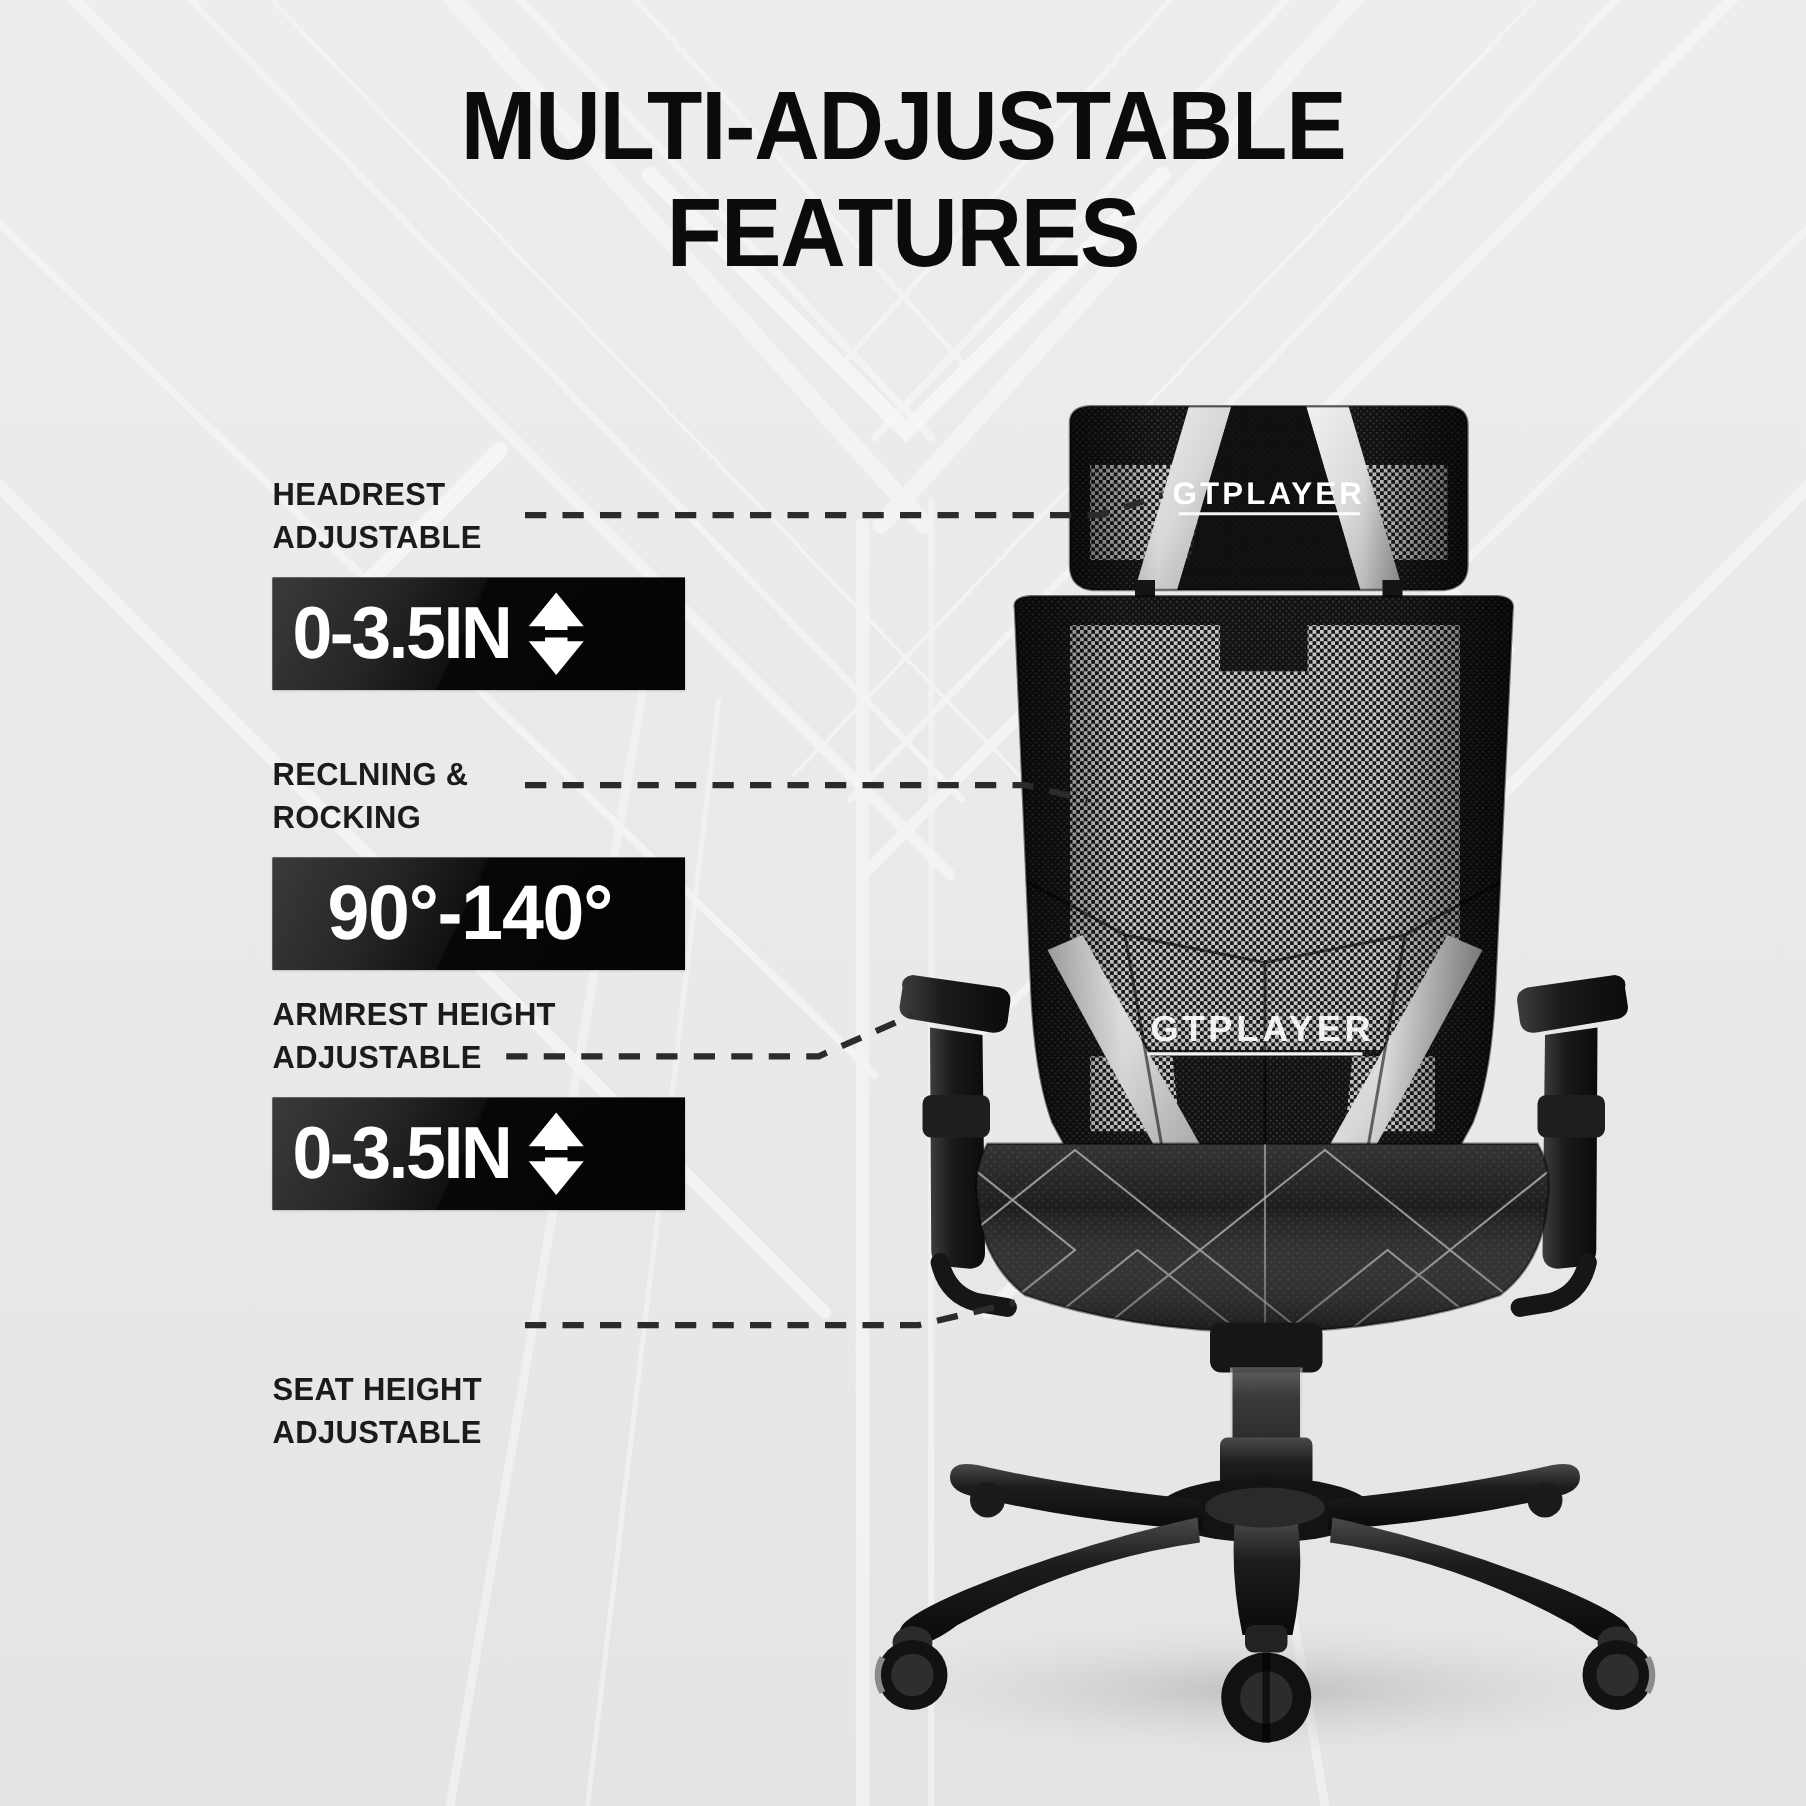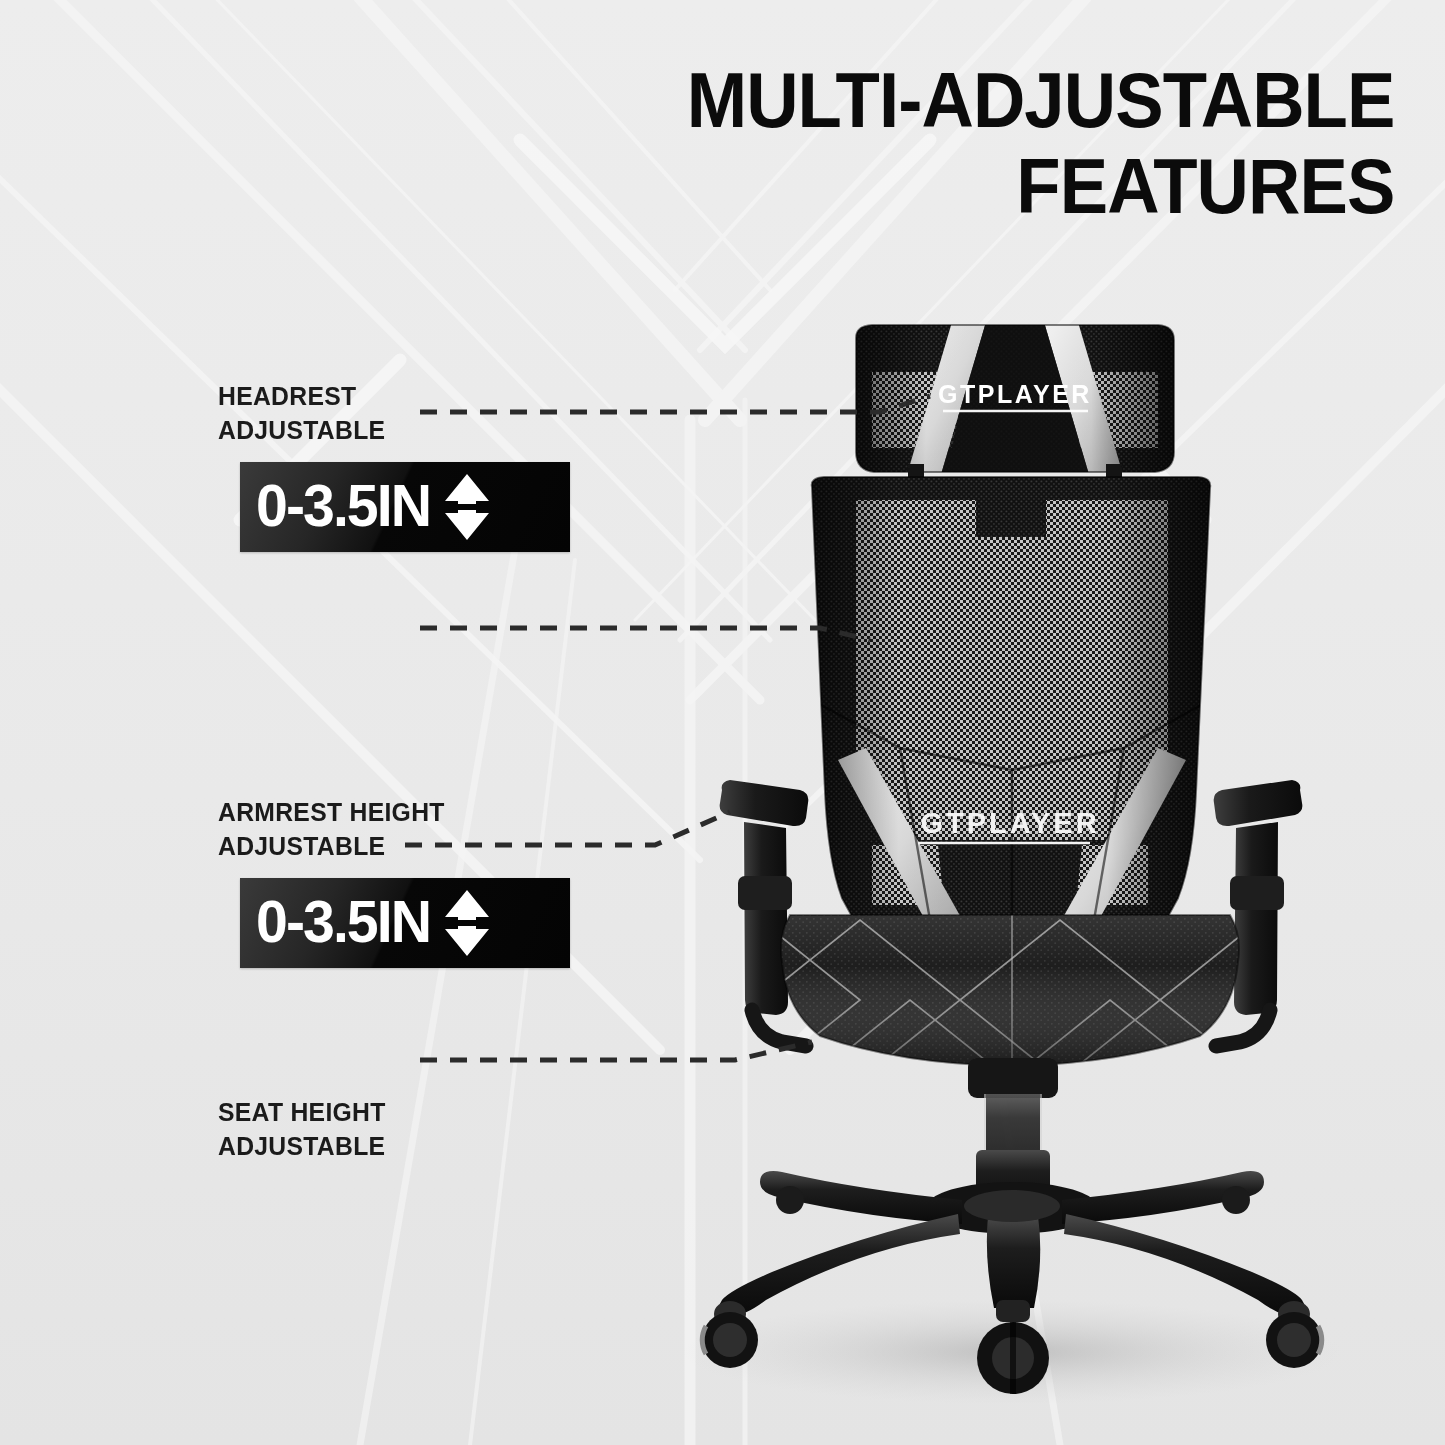--- a/index.html
+++ b/index.html
@@ -9,21 +9,21 @@
     background:#e9e9e9;
     position:relative;
   }
   #stage{position:relative;width:1445px;height:1445px;overflow:hidden;background:#e9e9e9;}
 
   
   #bg-deco{position:absolute;inset:0;width:1445px;height:1445px;pointer-events:none;}
 
   
   #title-block{
-    position:absolute;left:0;top:62px;width:1445px;text-align:right;
+    position:absolute;left:0;top:62px;width:1445px;text-align:center;
     line-height:0.98;
   }
   #title-block .tl{
     display:block;color:#0b0b0b;
     font-family:"Liberation Sans", sans-serif;
     font-weight:700;font-size:78px;letter-spacing:-1px;
     transform:scaleX(0.93);transform-origin:center;
   }
   #title-line2{margin-top:10px;}
 
@@ -34,21 +34,20 @@
     letter-spacing:0.3px;white-space:pre-line;
     transform:scaleX(0.97);transform-origin:left center;
   }
   .badge{
     position:relative;margin-top:14px;height:90px;width:330px;
     box-sizing:border-box;
     background:#090909;
     overflow:hidden;
     display:flex;align-items:center;
     box-shadow:0 1px 2px rgba(0,0,0,.22);
-    margin-left:22px;
   }
   .badge .sheen{
     position:absolute;left:0;top:0;width:100%;height:100%;
     background:linear-gradient(115deg,#3a3a3a 0%,#262626 27%,#111 46%,#070707 47%,#040404 100%);
   }
   .badge .bval{
     position:relative;z-index:2;color:#fff;font-weight:700;
     font-size:59px;line-height:1;letter-spacing:-2px;
     margin-left:16px;white-space:nowrap;
     transform:scaleX(0.97);transform-origin:left center;
@@ -347,20 +346,28 @@
     <div class="badge">
       <span class="sheen"></span>
       <span class="bval">0-3.5IN</span>
       <svg class="arrow" viewBox="0 0 56 72">
         <path d="M 28 3 L 50 30 L 37 30 L 37 33 L 19 33 L 19 30 L 6 30 Z" fill="#fff"></path>
         <path d="M 28 69 L 50 42 L 37 42 L 37 39 L 19 39 L 19 42 L 6 42 Z" fill="#fff"></path>
       </svg>
     </div>
   </div>
 
+  <div class="feature" id="feature-1" style="top:604px;">
+    <div class="feat-label">RECLNING &amp;
+ROCKING</div>
+    <div class="badge angle">
+      <span class="sheen"></span>
+      <span class="bval">90°-140°</span>
+    </div>
+  </div>
 
   <div class="feature" id="feature-2" style="top:796px;">
     <div class="feat-label">ARMREST HEIGHT
 ADJUSTABLE</div>
     <div class="badge">
       <span class="sheen"></span>
       <span class="bval">0-3.5IN</span>
       <svg class="arrow" viewBox="0 0 56 72">
         <path d="M 28 3 L 50 30 L 37 30 L 37 33 L 19 33 L 19 30 L 6 30 Z" fill="#fff"></path>
         <path d="M 28 69 L 50 42 L 37 42 L 37 39 L 19 39 L 19 42 L 6 42 Z" fill="#fff"></path>

